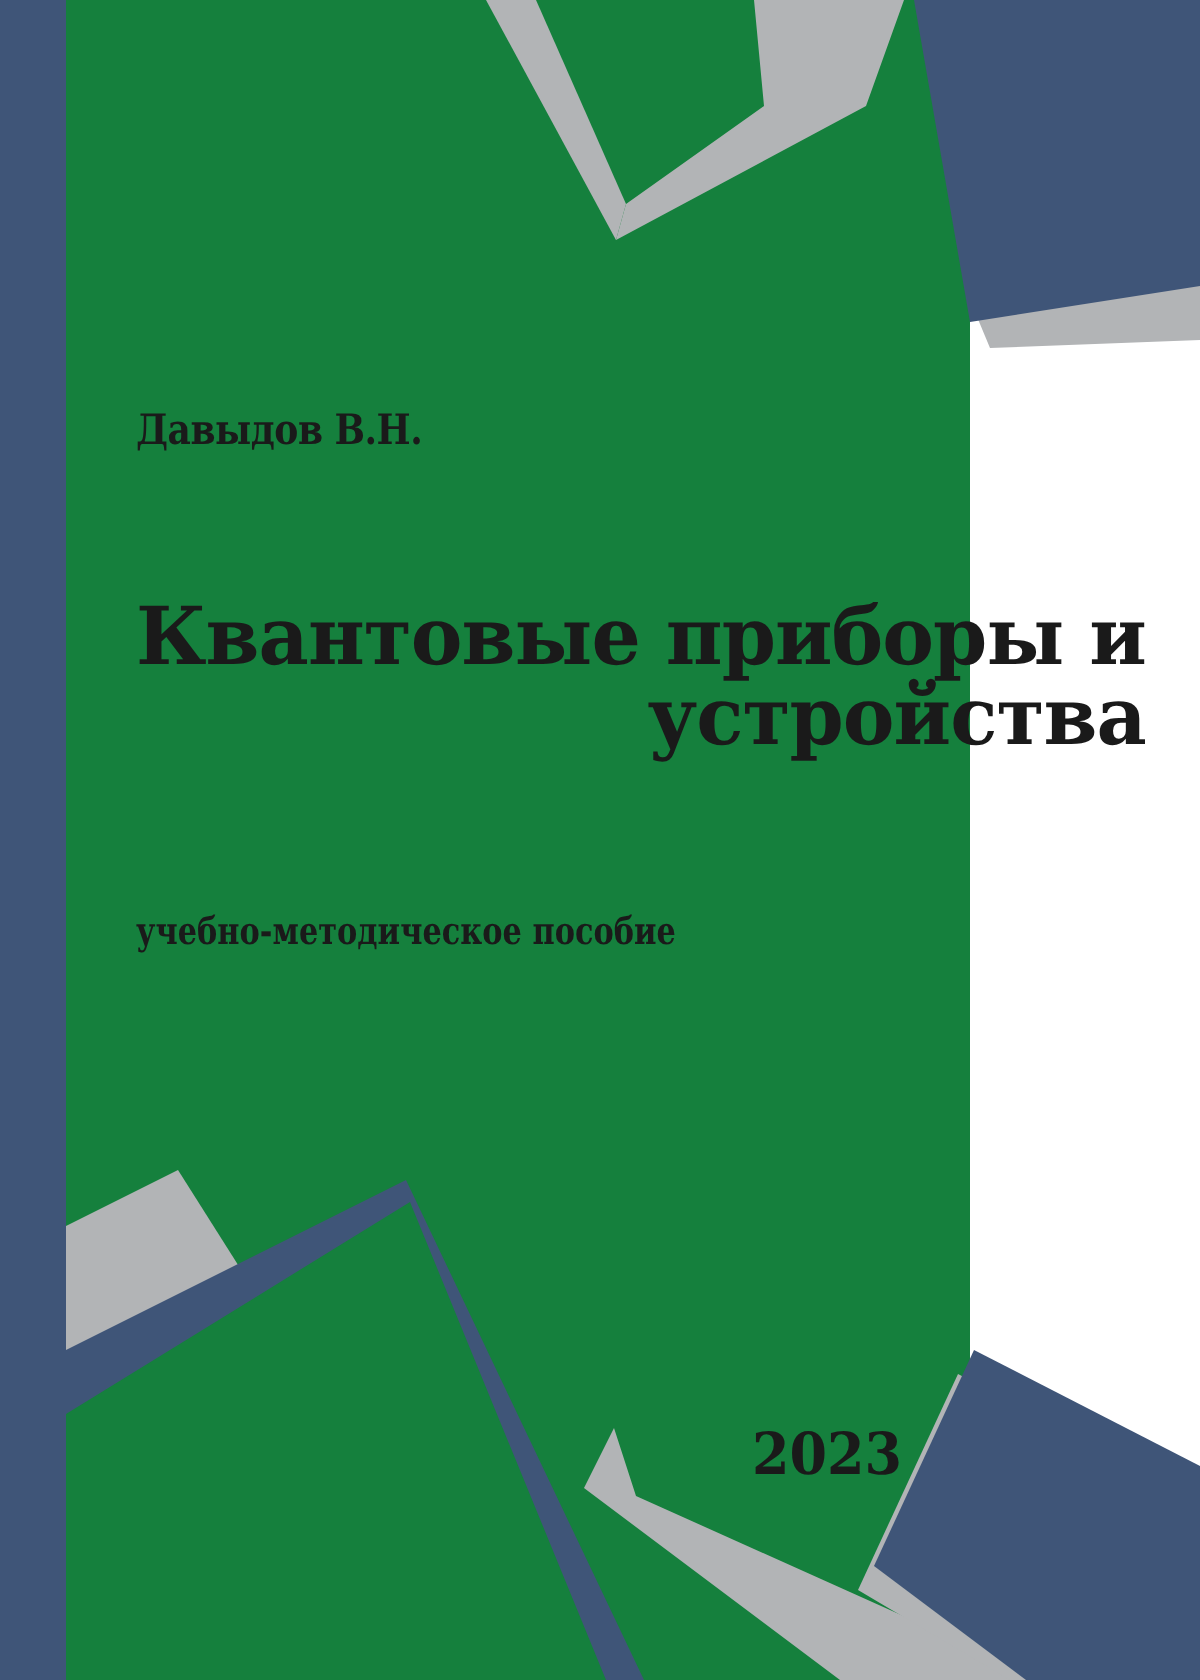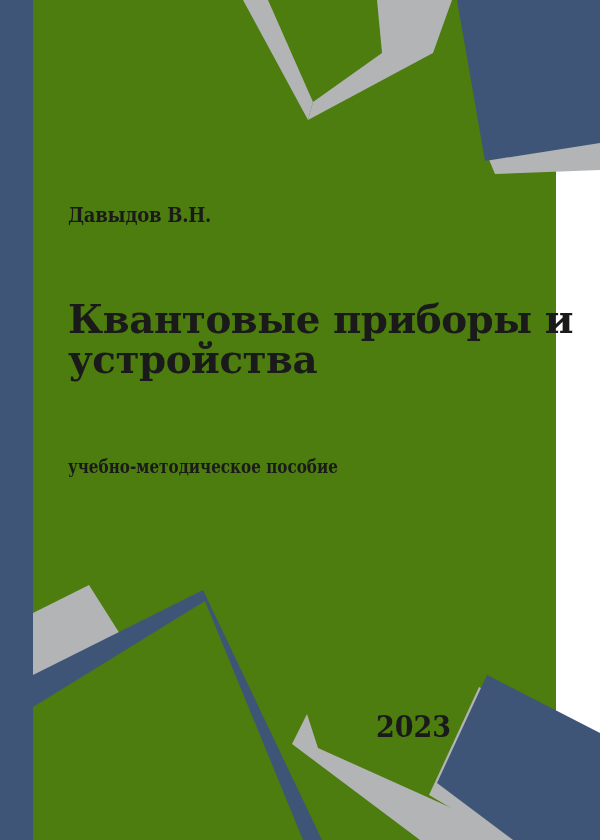--- a/index.html
+++ b/index.html
@@ -6,23 +6,24 @@
     margin: 0;
     padding: 0;
     width: 600px;
     height: 840px;
     overflow: hidden;
     background: #ffffff;
     font-family: "DejaVu Serif", "Liberation Serif", serif;
   }
   .cover {
     position: relative;
-    width: 556px;
+    width: 485px;
     height: 840px;
-    background: #4d7c0f;
+    background: #15803d;
+    text-align: right;
   }
   .cover svg {
     position: absolute;
     left: 0;
     top: 0;
     width: 600px;
     height: 840px;
     display: block;
   }
   .txt {

